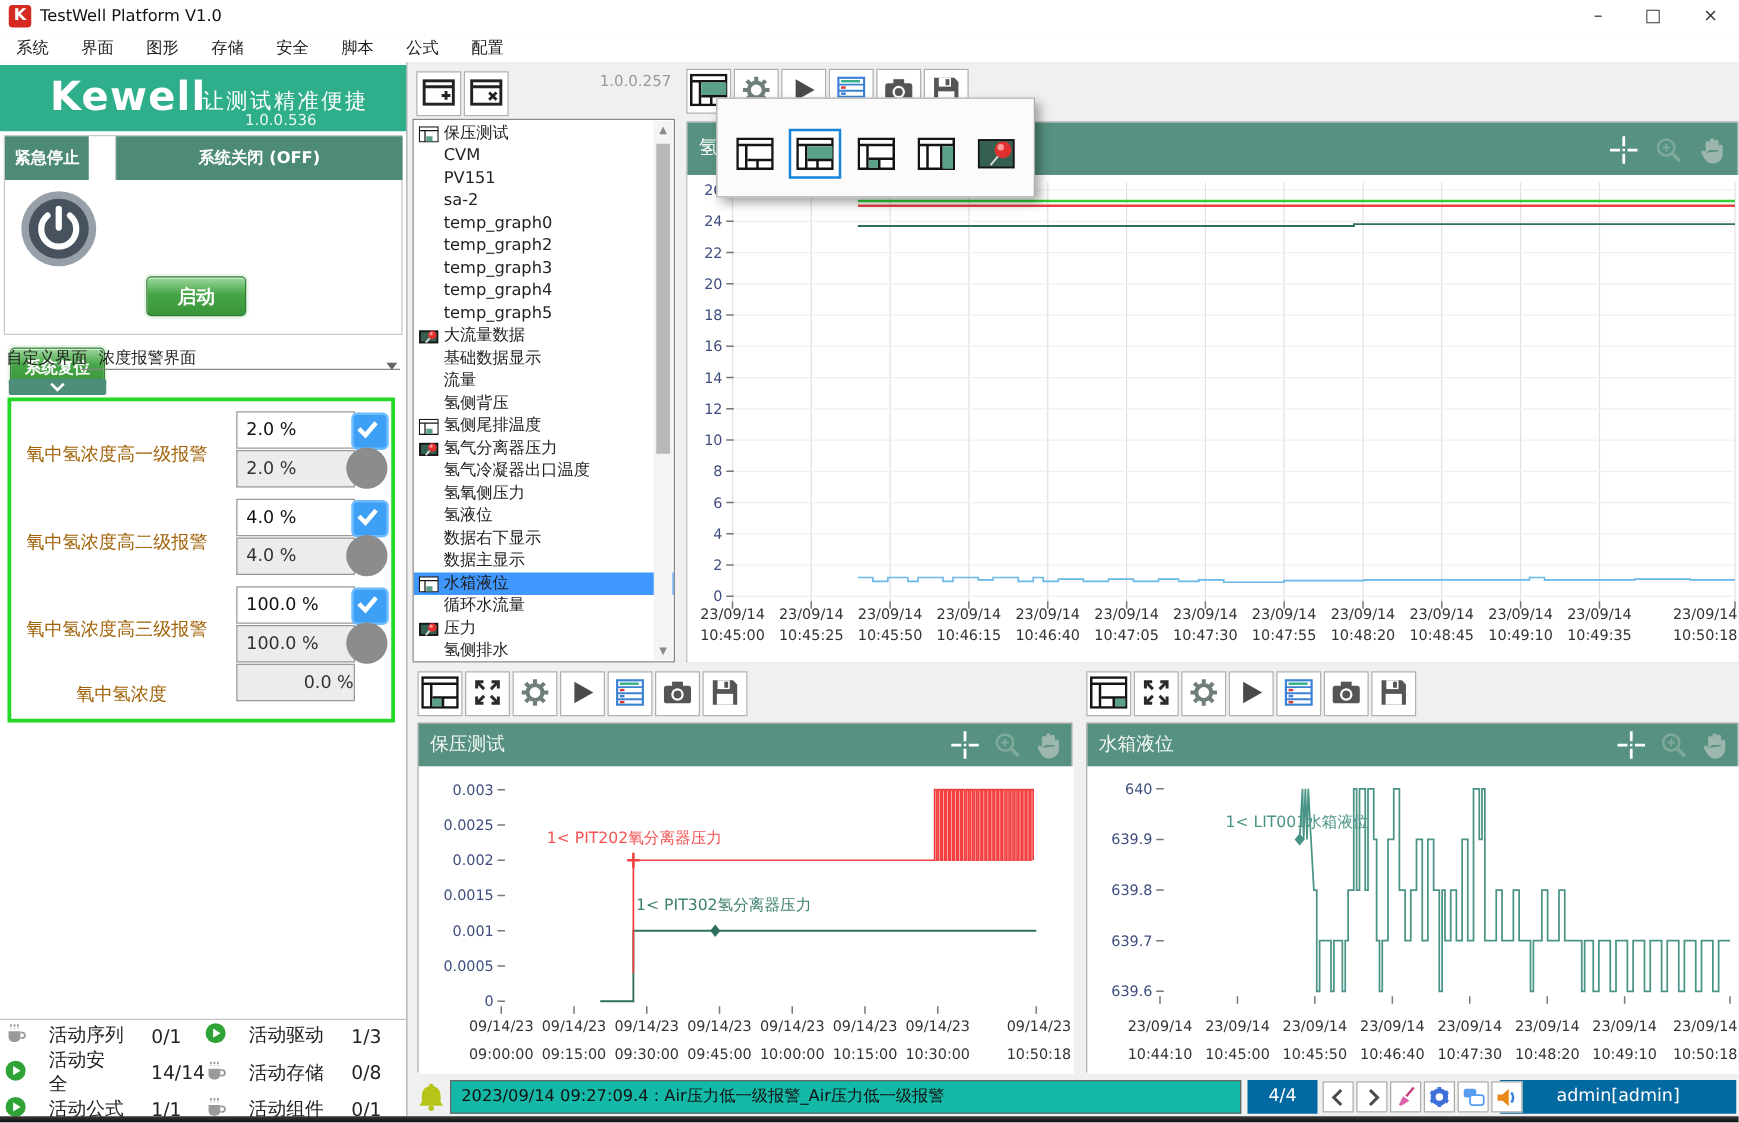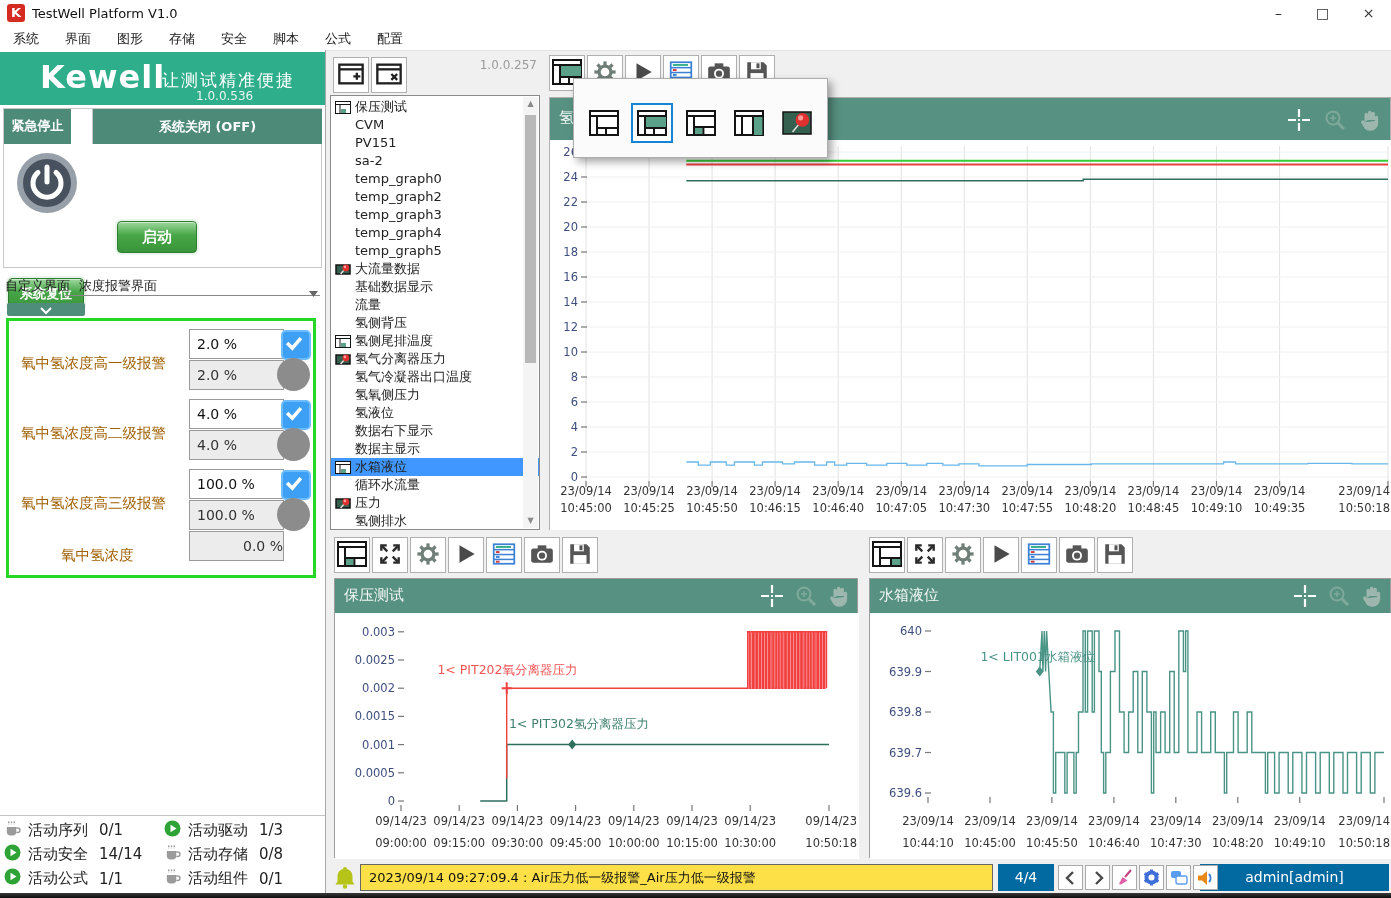--- a/index.html
+++ b/index.html
@@ -38,21 +38,21 @@
   #collapse-tab{position:absolute;left:7px;top:253px;width:78px;height:13px;background:#4f8d7b;border-radius:2px;text-align:center;cursor:pointer;}
   #alarm-form{position:absolute;left:6px;top:268px;width:304px;height:254px;border:3px solid #25d825;background:#fff;}
   .af-label{position:absolute;left:12px;width:168px;font-size:14.5px;color:#a16207;}
   .af-input{position:absolute;left:180px;width:86px;height:28px;border:1px solid #9a9a9a;background:#fff;font-size:14px;
             line-height:28px;padding-left:7px;color:#111;}
   .af-input.ro{background:#ececec;color:#333;}
   .af-check{position:absolute;left:272px;width:26px;height:26px;background:#3da0f5;border:2px solid #6cbcff;border-radius:5px;cursor:pointer;}
   .af-circle{position:absolute;left:268px;width:33px;height:33px;background:#8c8c8c;border-radius:50%;}
   #activity{position:absolute;left:0;top:765px;width:325px;height:78px;border-top:1px solid #c4c4c4;
             display:grid;grid-template-columns:160px 165px;align-content:space-around;padding:2px 4px;box-sizing:border-box;}
-  .act-item{display:flex;align-items:center;gap:7px;font-size:15px;}
+  .act-item{display:flex;align-items:center;gap:18px;font-size:15px;}
   .act-item .val{margin-left:4px;}
   
   .tb-btn{position:relative;width:36px;height:36px;background:#fff;border:1px solid #b0b0b0;padding:2px;box-sizing:border-box;cursor:pointer;}
   #midcol-buttons{position:absolute;left:333px;top:57px;display:flex;gap:2px;}
   #version-257{position:absolute;left:430px;top:58px;width:107px;text-align:right;color:#9a9a9a;font-size:12px;}
   #tree{position:absolute;left:330px;top:95px;width:210px;height:435px;background:#fff;border:1px solid #8a8a8a;box-sizing:border-box;overflow:hidden;padding-top:2px;}
   .tree-item{height:18px;line-height:18px;font-size:13px;white-space:nowrap;display:flex;align-items:center;padding-left:4px;cursor:pointer;}
   .tree-item .ti-icon{width:20px;display:inline-flex;}
   .tree-item .ti-sp{width:20px;display:inline-block;}
   .tree-item.selected{background:#3f97ff;}
@@ -73,21 +73,21 @@
   .popup-ic{width:42px;height:36px;background:transparent;border:2px solid transparent;display:flex;align-items:center;justify-content:center;cursor:pointer;}
   .popup-ic.selected{border-color:#1583d7;background:#fff;}
   
   #bm-toolbar{position:absolute;left:334px;top:537px;display:flex;gap:2px;}
   #br-toolbar{position:absolute;left:869px;top:537px;display:flex;gap:2px;}
   #bm-panel{position:absolute;left:334px;top:578px;width:524px;height:280px;border:1px solid #9c9c9c;box-sizing:border-box;background:#fff;}
   #br-panel{position:absolute;left:869px;top:578px;width:522px;height:280px;border:1px solid #9c9c9c;box-sizing:border-box;background:#fff;}
   svg.chart{display:block;background:#fff;}
   
   #statusbar{position:absolute;left:330px;top:862px;width:1061px;height:31px;}
-  #alarm-box{position:absolute;left:30px;top:2px;width:633px;height:27px;background:#fde047;border:1px solid #666;box-sizing:border-box;
+  #alarm-box{position:absolute;left:30px;top:2px;width:633px;height:27px;background:#14b8a6;border:1px solid #666;box-sizing:border-box;
              line-height:25px;padding-left:8px;font-size:13px;color:#111;overflow:hidden;white-space:nowrap;}
   #bell{position:absolute;left:5px;top:4px;}
   .teal-box{position:absolute;top:2px;height:27px;background:#0369a1;color:#fff;text-align:center;line-height:27px;font-size:14px;}
   #page-box{left:668px;width:56px;}
   #admin-box{left:870px;width:189px;}
   .nav-btn{position:absolute;top:3px;width:25px;height:25px;background:#fff;border:1px solid #aaa;box-sizing:border-box;
            display:flex;align-items:center;justify-content:center;cursor:pointer;padding:0;}
   #bottom-strip{position:absolute;left:0;top:893px;width:1391px;height:5px;background:linear-gradient(#3a3a3a,#0d0d0d);}
 </style>
 </head>

